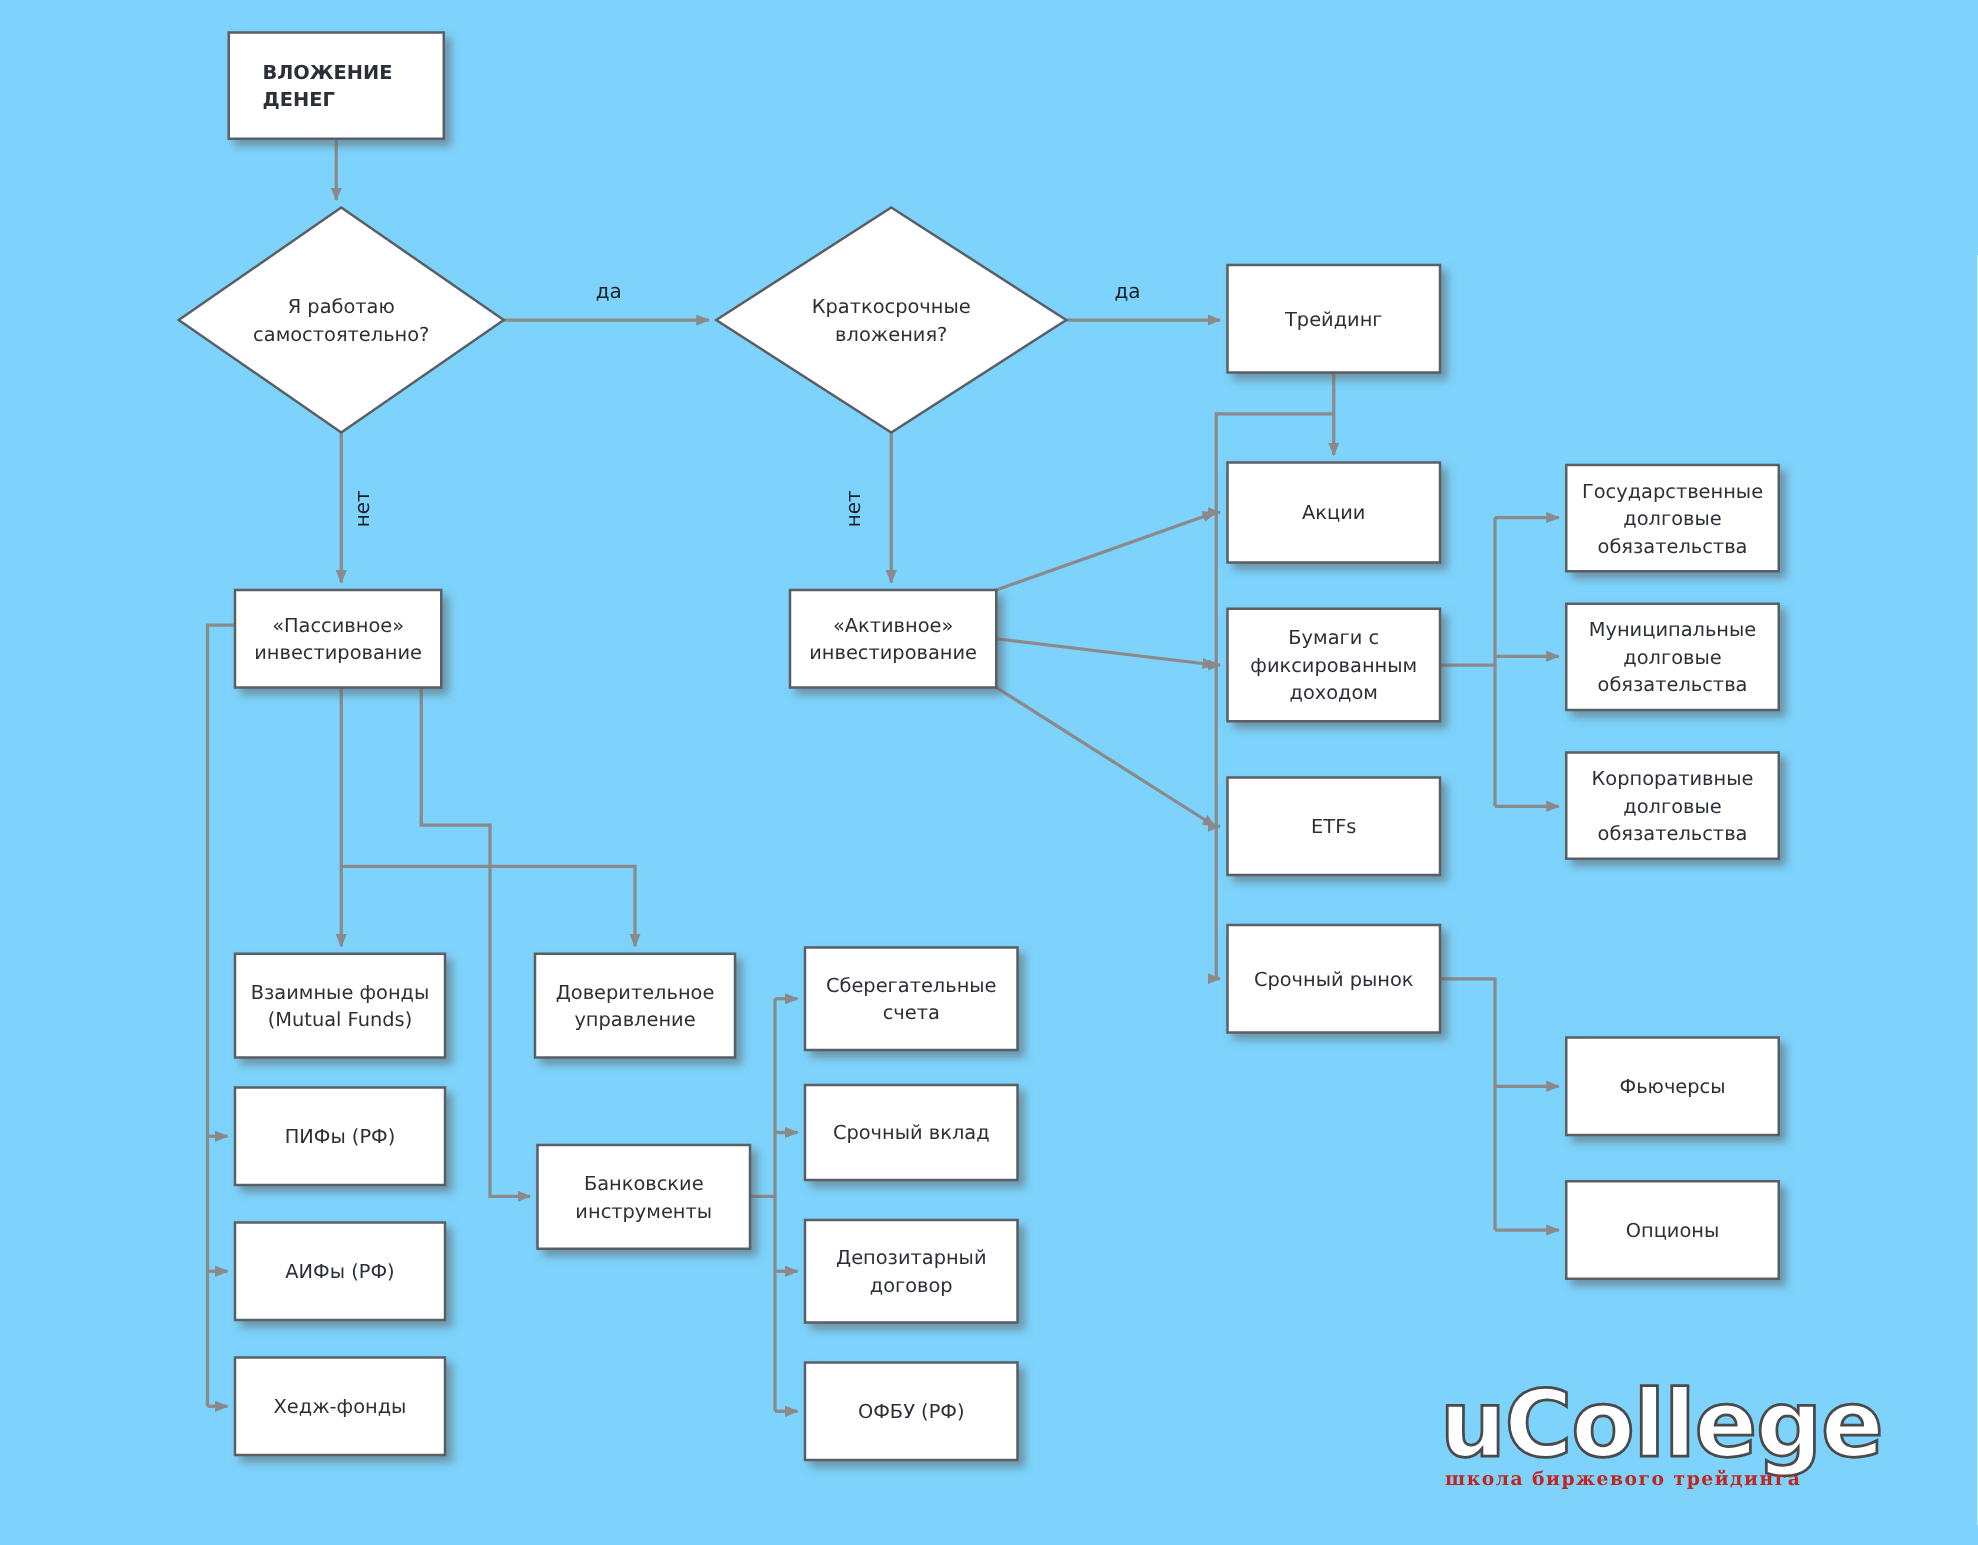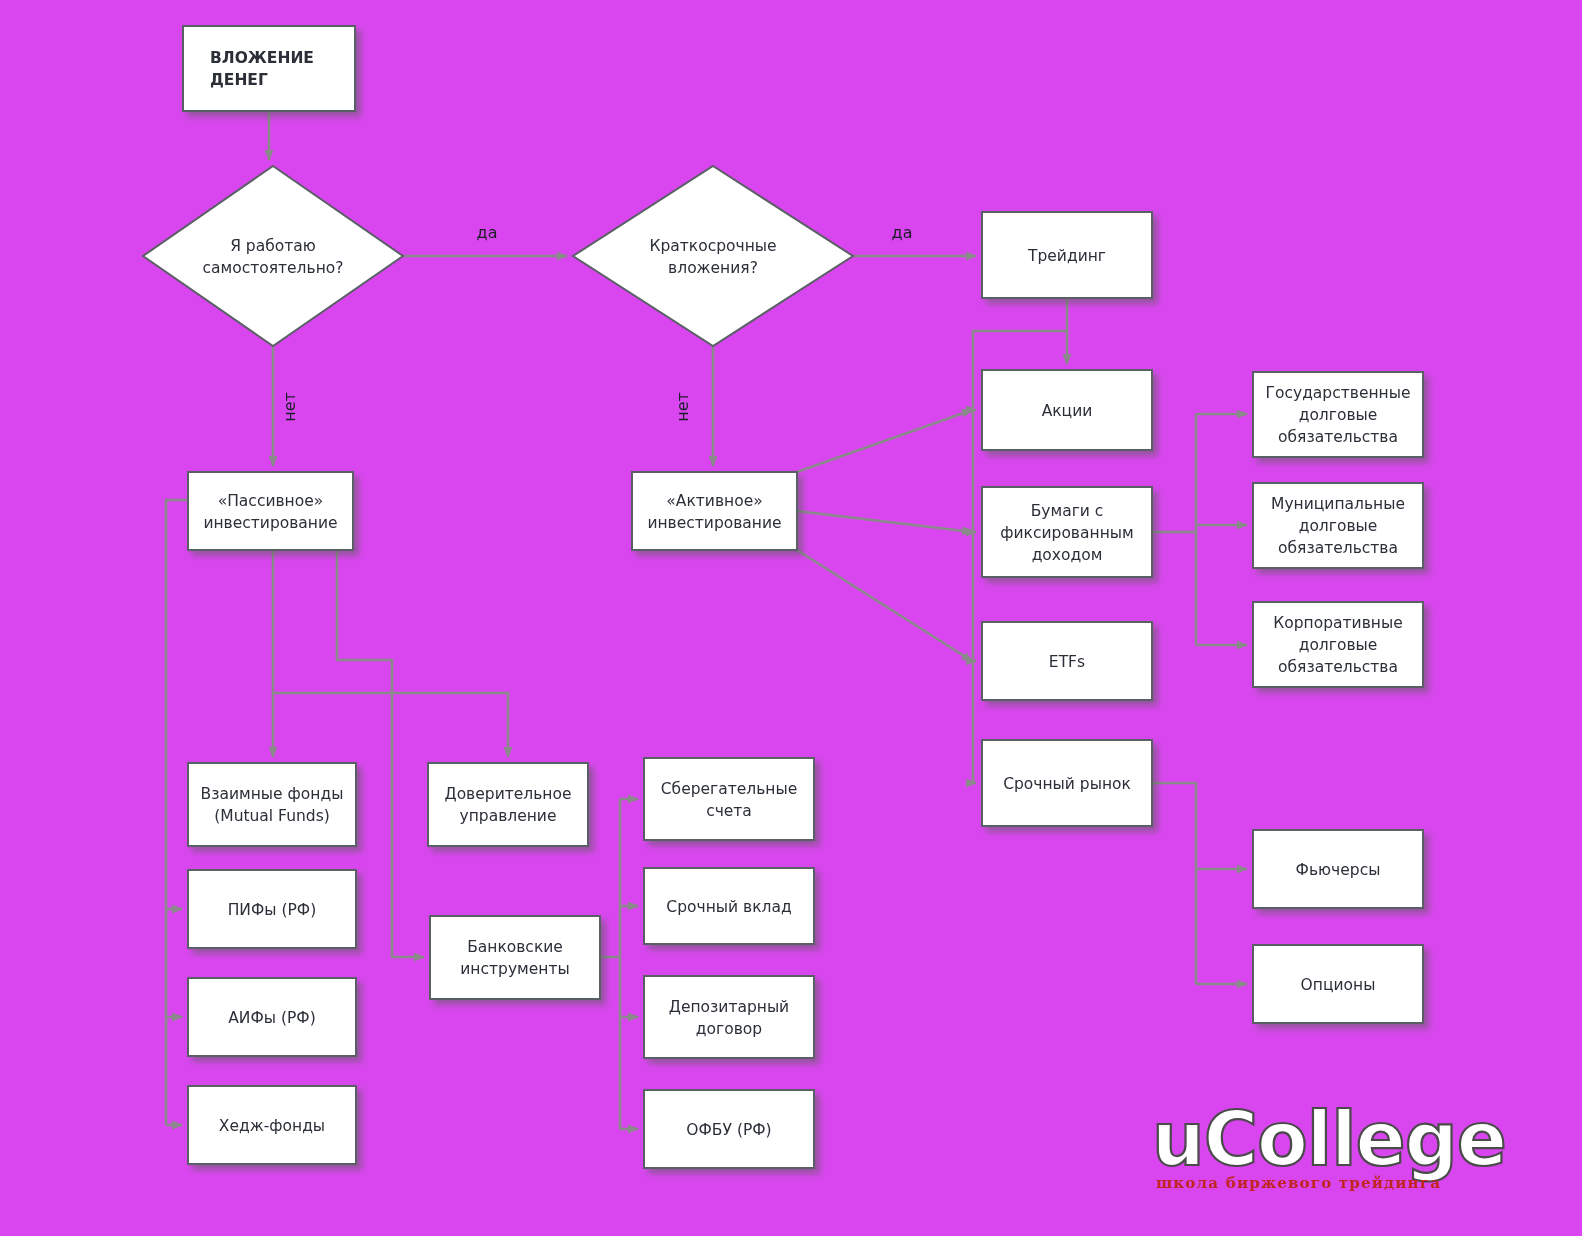--- a/index.html
+++ b/index.html
@@ -1,17 +1,17 @@
 <!DOCTYPE html>
 <html><head>
 <meta charset="utf-8">
 <style>
   html,body{margin:0;padding:0;background:#ffffff;}
   body{width:1582px;height:1236px;font-family:"DejaVu Sans","Liberation Sans",sans-serif;overflow:hidden;}
-  #stage{position:relative;width:1582px;height:1236px;background:#d946ef;}
+  #stage{position:relative;width:1582px;height:1236px;background:#7dd3fc;}
   svg{position:absolute;left:0;top:0;width:1582px;height:1236px;}
   .nodeLabel{font-family:"DejaVu Sans","Liberation Sans",sans-serif;font-size:15.5px;fill:#2b2f38;}
   .nodeLabel.bold{font-weight:bold;font-size:15.5px;}
   .edgeLabel{font-family:"DejaVu Sans","Liberation Sans",sans-serif;font-size:16px;fill:#1b1f27;}
   .logoMain{font-family:"DejaVu Sans","Liberation Sans",sans-serif;font-size:74px;font-weight:bold;
             fill:#ffffff;stroke:#4a4a4a;stroke-width:2.2px;letter-spacing:-1px;}
   .logoSub{font-family:"DejaVu Serif","Liberation Serif",serif;font-size:15px;font-weight:bold;fill:#c0261f;letter-spacing:1.2px;}
 </style>
 </head>
 <body>

